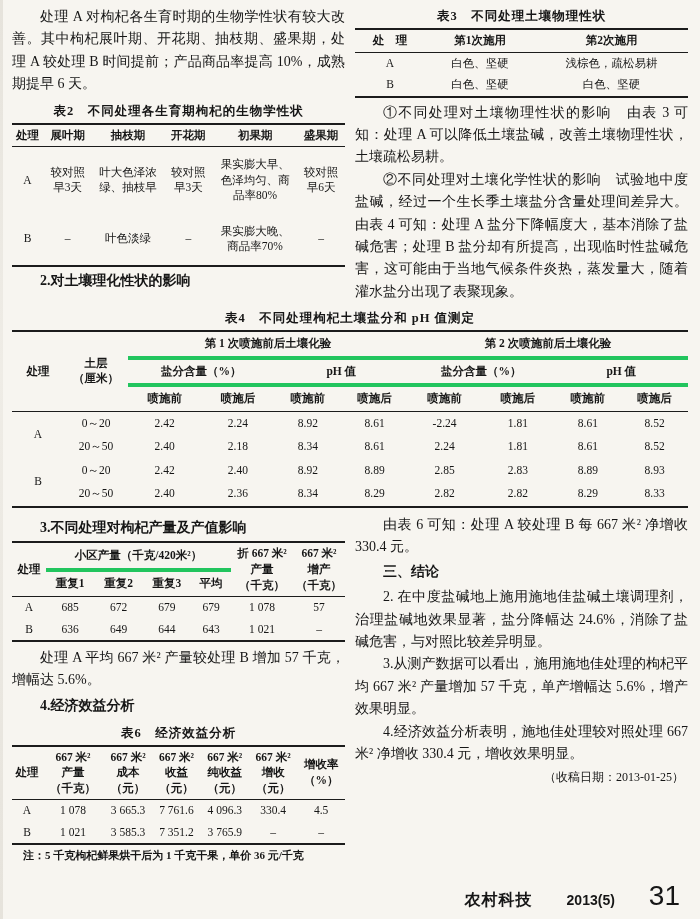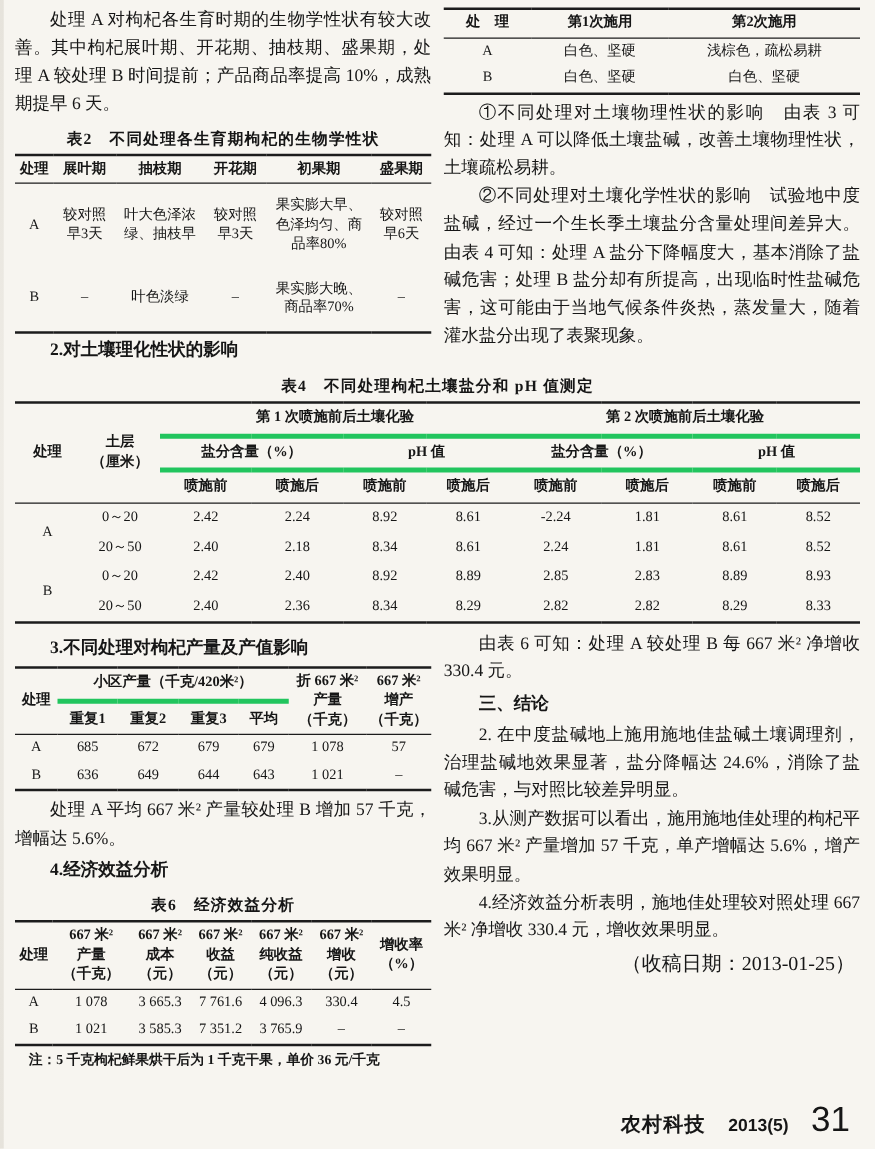--- a/index.html
+++ b/index.html
@@ -47,24 +47,24 @@
   }
 
   
   .t4-wrap { margin-top:2px; }
   .t4-wrap td, .t4-wrap th { font-size:11.5px; padding:4px 2px; }
 
   .mid-gap { height:4px; }
   .bottom { margin-top:2px; }
 
   
-  .date-line { text-align:right; font-size:16px; margin-top:4px; padding-right:4px; }
+  .date-line { text-align:right; font-size:12px; margin-top:4px; padding-right:4px; }
   .footer {
     position:absolute; right:20px; bottom:8px;
-    display:flex; align-items:baseline; gap:18px;
+    display:flex; align-items:baseline; gap:34px;
     font-family:"Liberation Sans","DejaVu Sans",sans-serif;
     justify-content:center;
   }
   .footer .journal { font-weight:700; font-size:16px; letter-spacing:1px; }
   .footer .issue   { font-weight:700; font-size:14px; }
   .footer .pageno  { font-weight:400; font-size:28px; line-height:0.9; }
 
   
   .scan-edge {
     position:absolute; left:0; top:0; width:3px; height:100%;
@@ -113,20 +113,21 @@
             <td>果实膨大晚、商品率70%</td>
             <td>–</td>
           </tr>
         </tbody>
       </table>
 
       <p class="sec-heading">2.对土壤理化性状的影响</p>
     </div>
 
     <div class="col">
+      <div class="tbl-title" style="margin-top:2px">表3　不同处理土壤物理性状</div>
       <table>
         <thead>
           <tr class="hd-rule">
             <th style="width:70px">处　理</th>
             <th style="width:110px">第1次施用</th>
             <th>第2次施用</th>
           </tr>
         </thead>
         <tbody>
           <tr>

